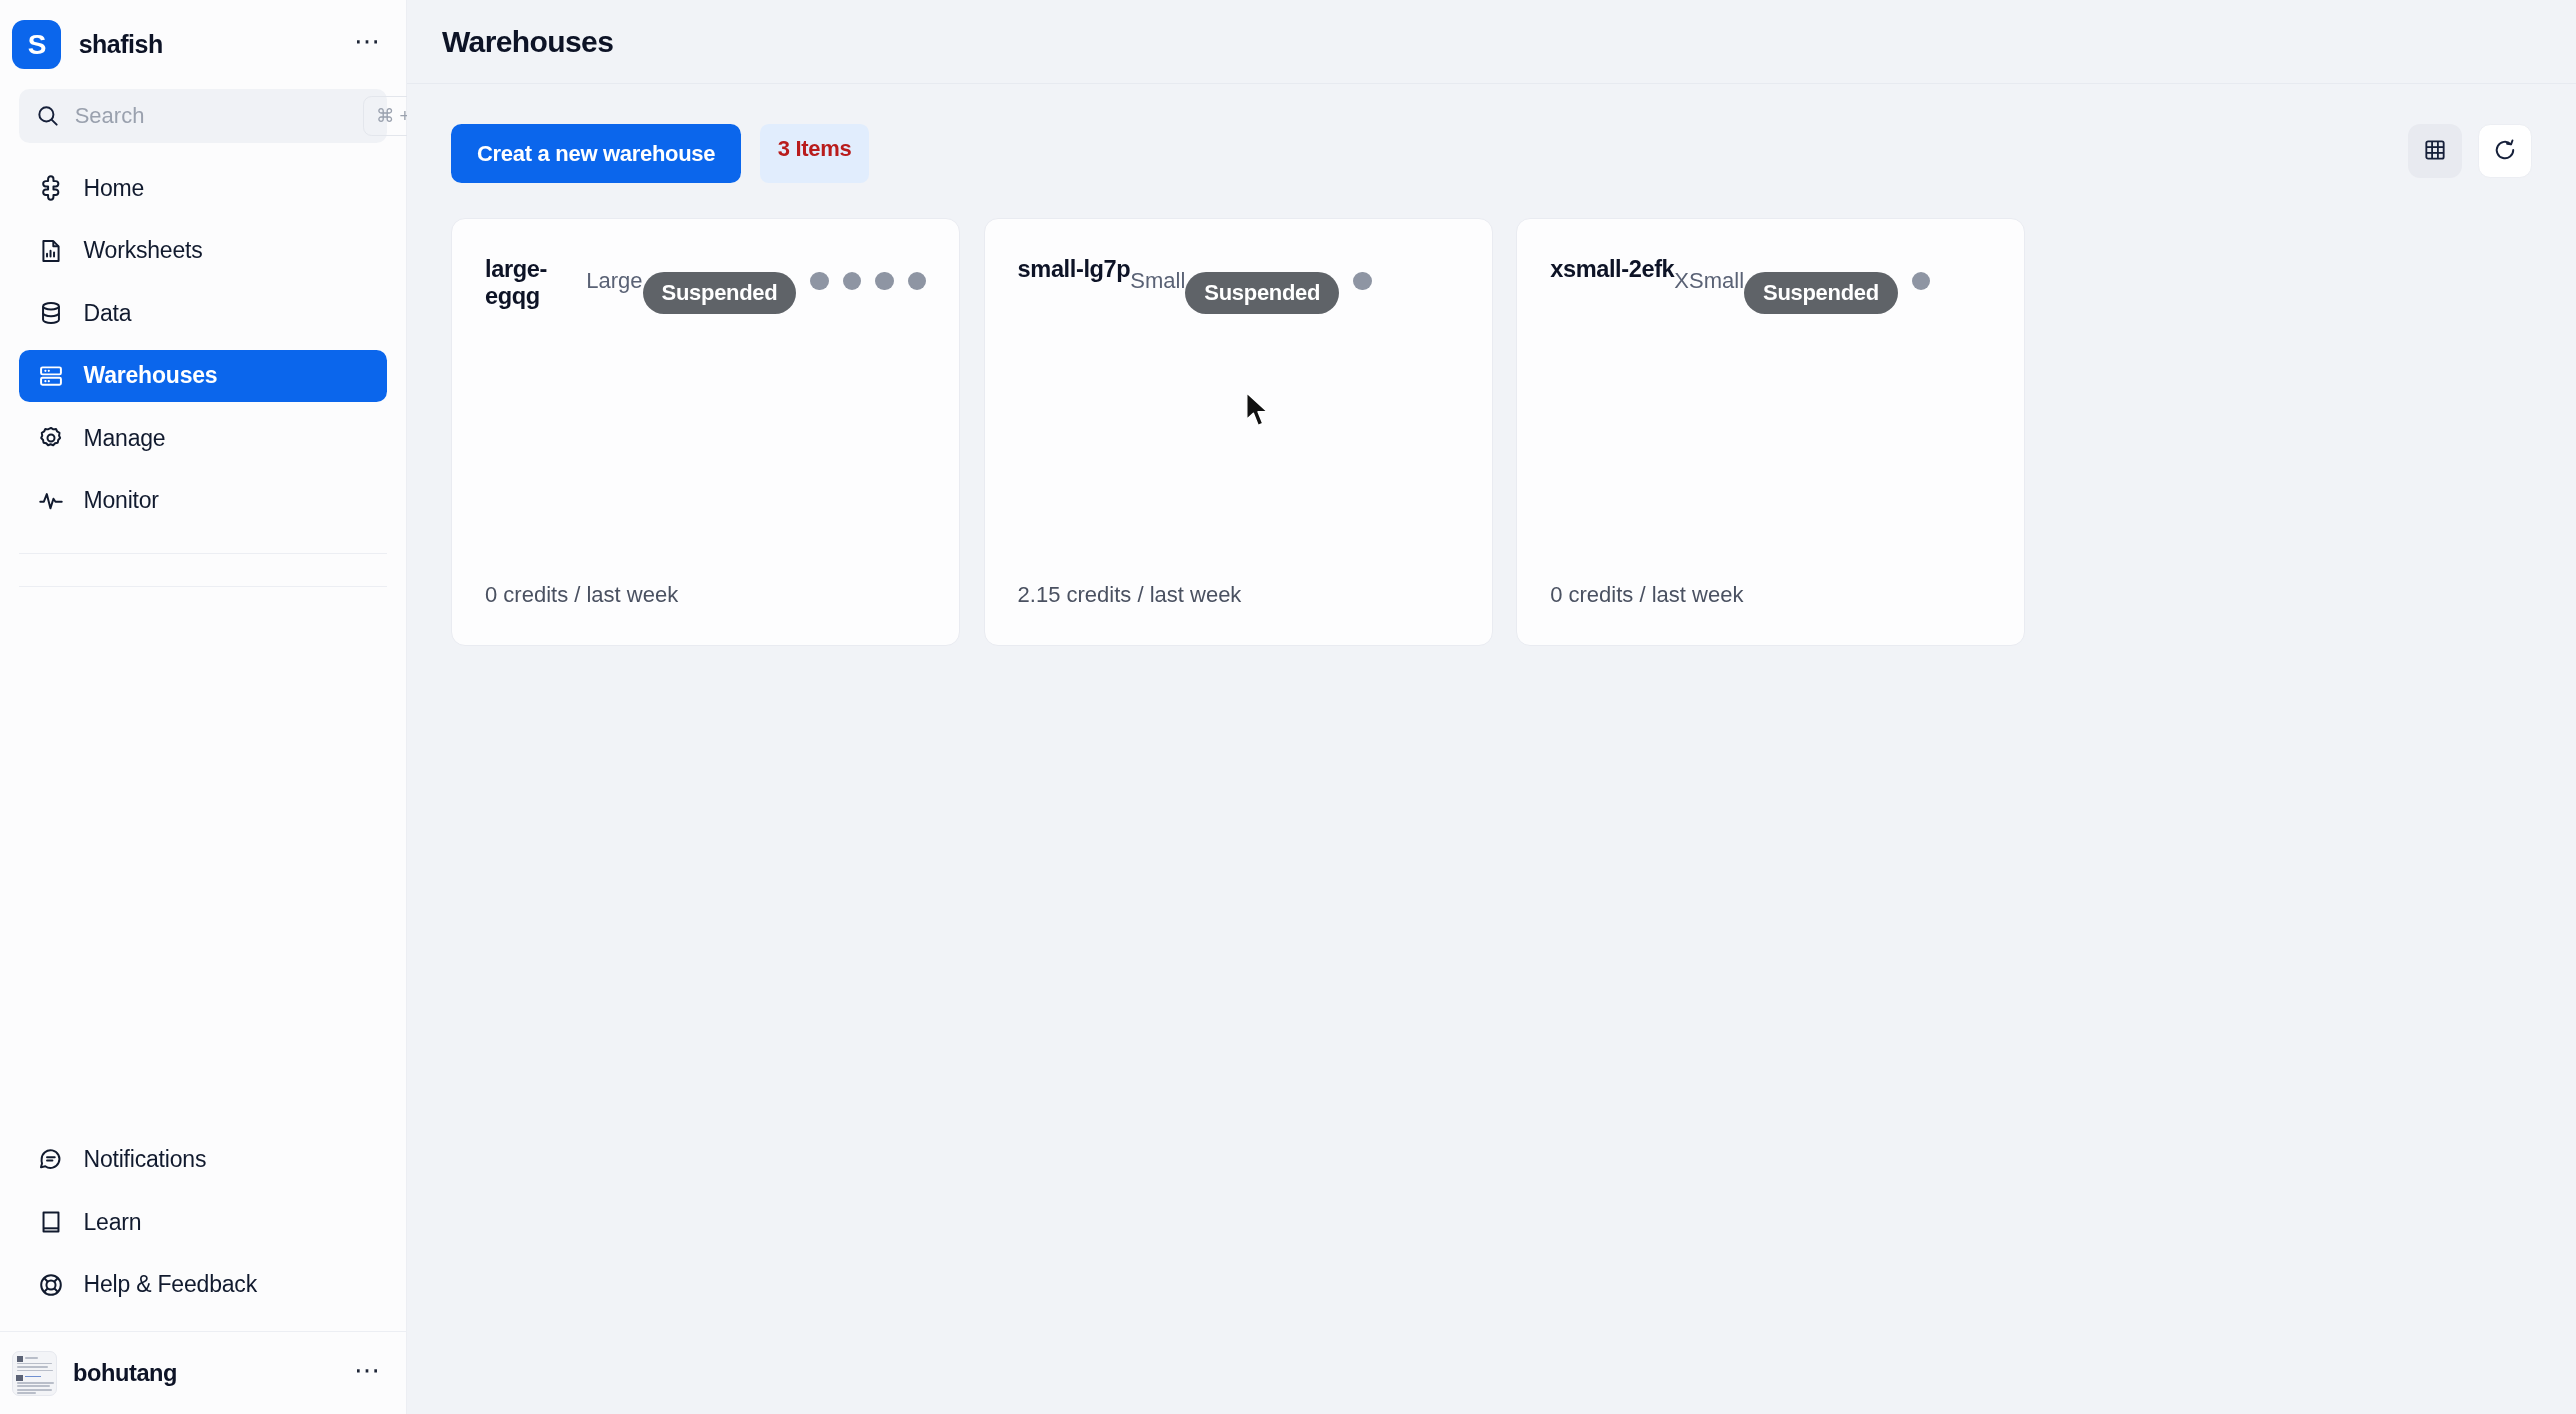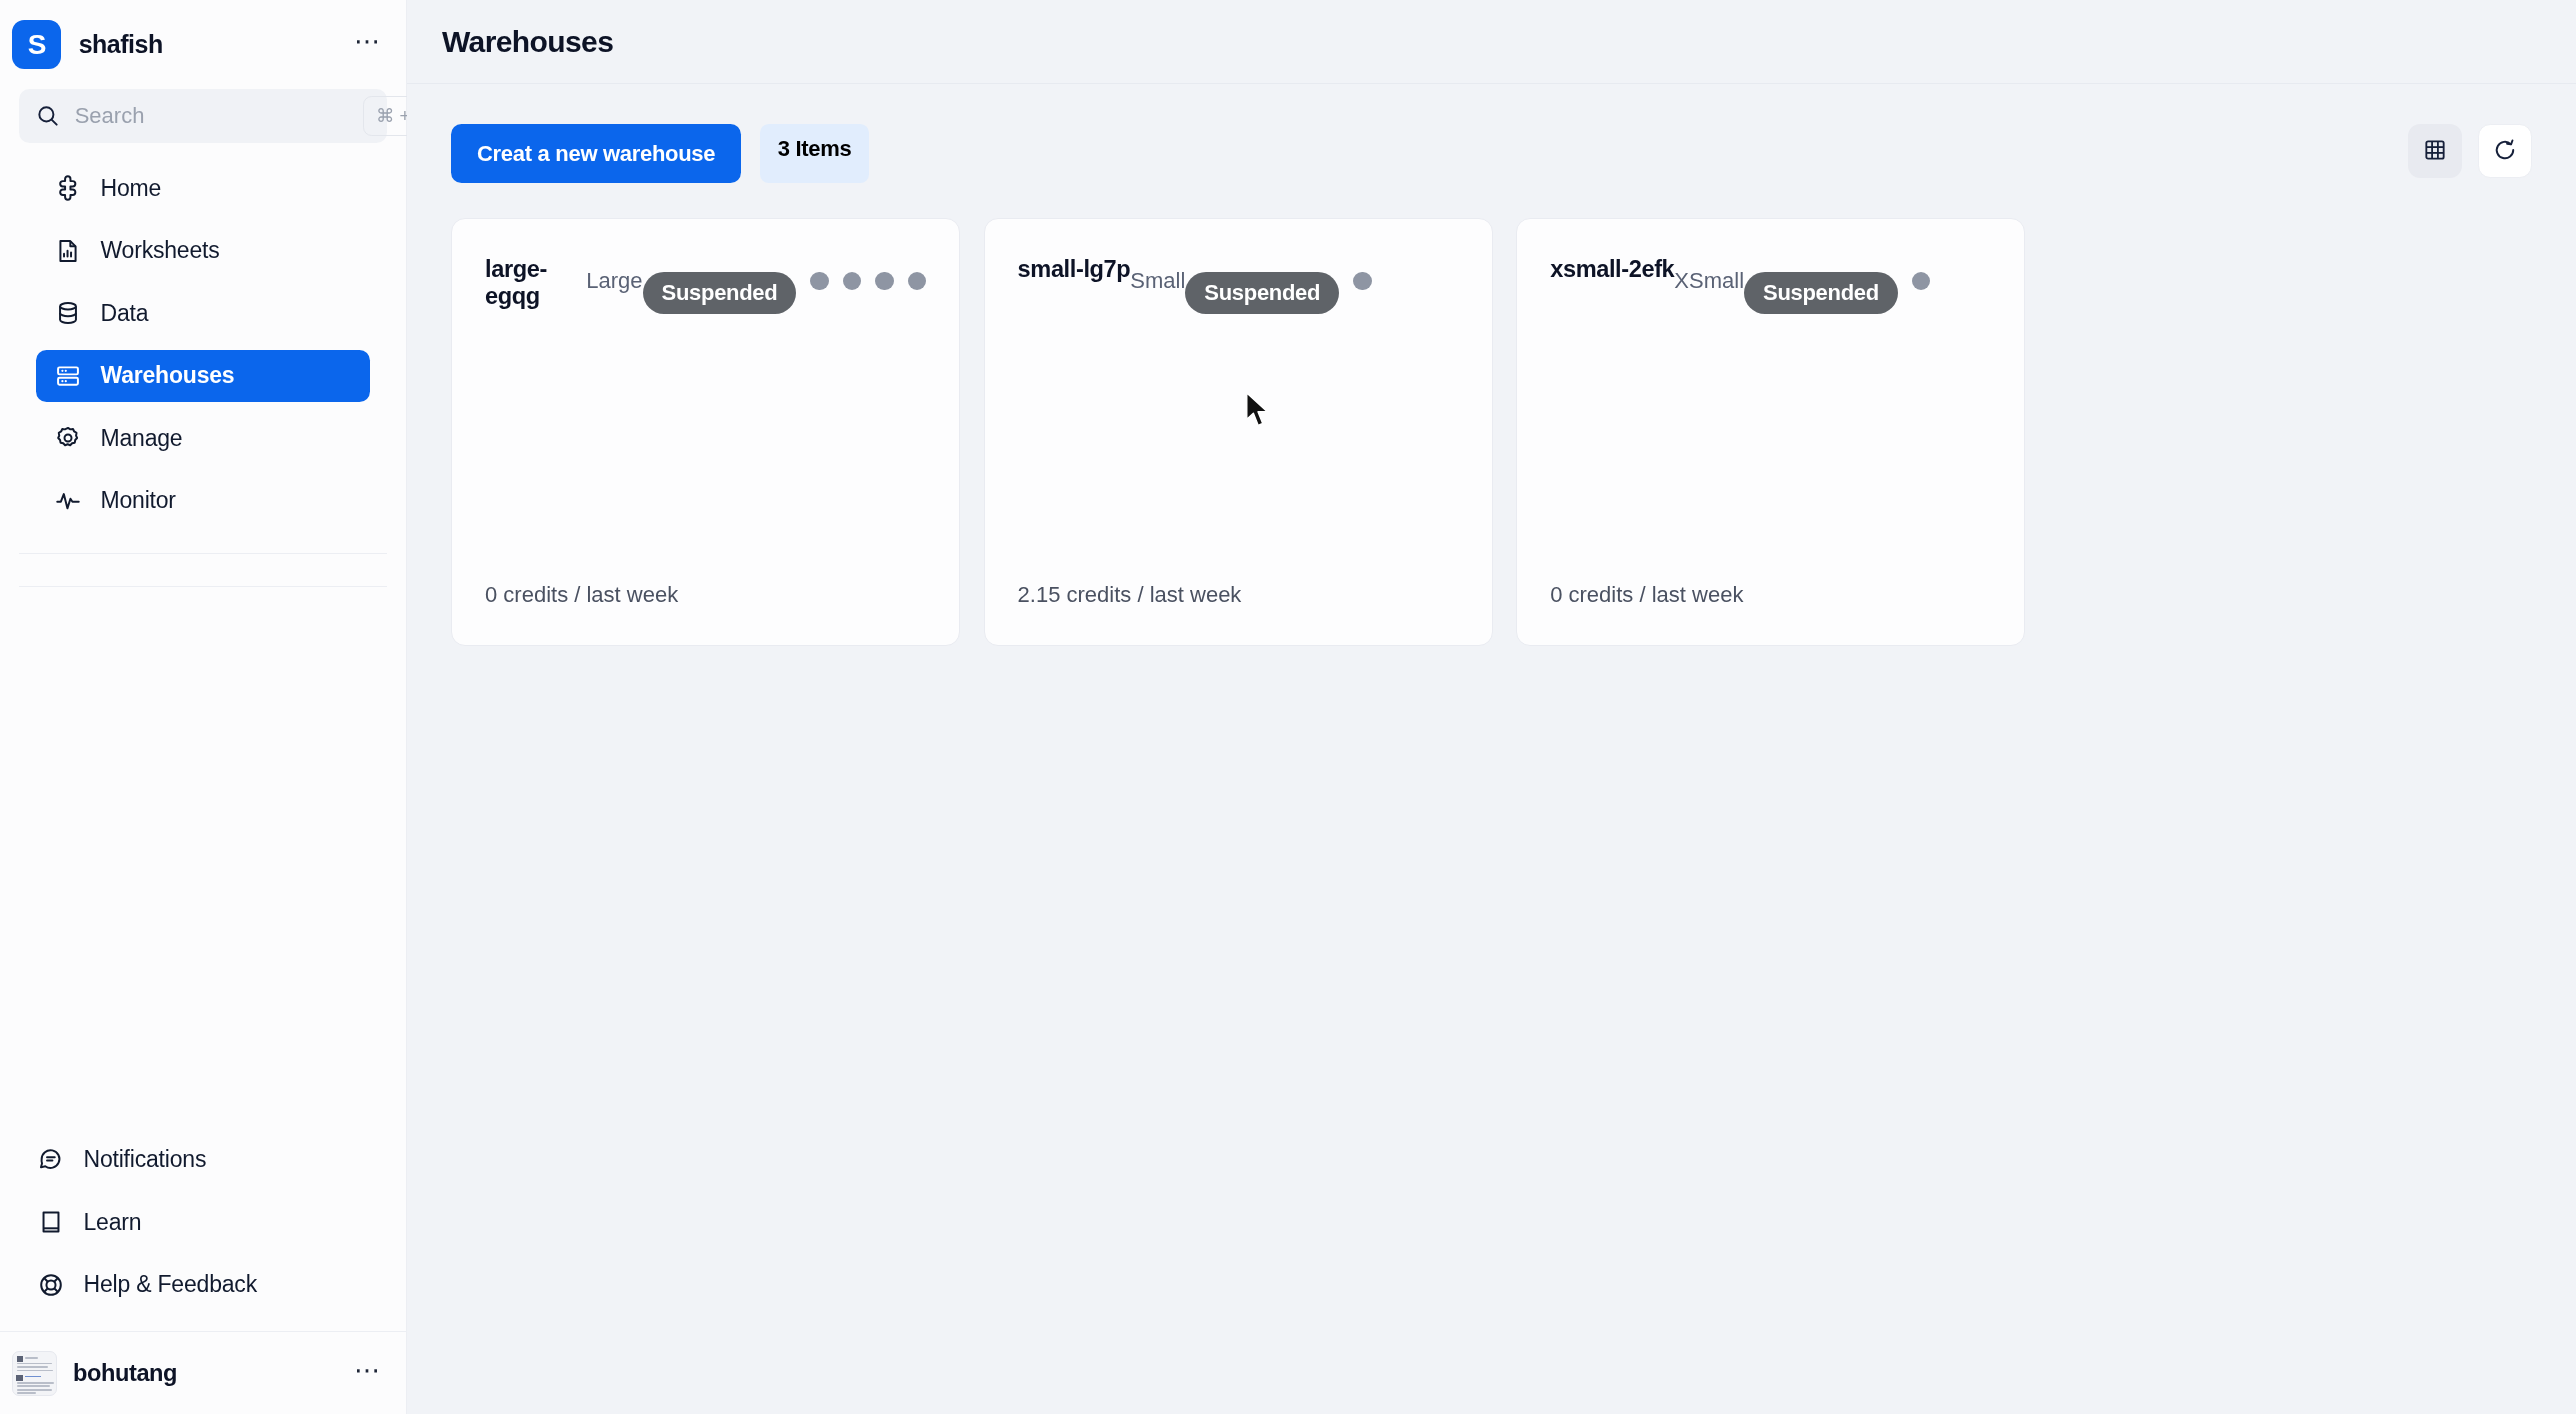--- a/index.html
+++ b/index.html
@@ -51,21 +51,21 @@
     font-family: "Liberation Sans", sans-serif;
     font-size: 22px; color: #1d2536; margin-left: 14px;
   }
   .search-input::placeholder { color: #9aa1ae; }
   .kbd {
     border: 1.7px solid #e3e6ec; border-radius: 8.7px;
     color: #9aa1ae; font-size: 18.4px; padding: 7.9px 12.2px;
     white-space: nowrap;
   }
 
-  .nav { margin-top: 19px; padding: 0 36px; }
+  .nav { margin-top: 19px; padding: 0 19px; }
   .nav-item {
     display: flex; align-items: center; gap: 19px;
     height: 52px; padding: 0 17.5px; border-radius: 10.5px;
     margin-bottom: 10.5px; cursor: pointer;
     color: #111a2e;
   }
   .nav-item .label { font-size: 23px; letter-spacing: -0.2px; }
   .nav-item.active { background: #0b66ec; color: #ffffff; }
   .nav-item.active .label { font-weight: 700; }
   .nav-icon { width: 28px; height: 28px; flex: 0 0 28px; display:block; }
@@ -110,21 +110,21 @@
   .toolbar {
     display: flex; padding: 40px 44px 0 44px;
   }
   .btn-primary {
     background: #0b66ec; color: #fff; border: none; border-radius: 10.5px;
     font-family: "Liberation Sans", sans-serif;
     font-size: 22px; font-weight: 700; letter-spacing: -0.3px;
     padding: 16.6px 26px; cursor: pointer;
   }
   .items-badge {
-    margin-left: 19px; background: #e1edfd; color: #000000;
+    margin-left: 19px; background: #e1edfd; color: #b91c1c;
     border-radius: 8.7px; font-size: 22px; font-weight: 700;
     padding: 12.2px 17.5px; letter-spacing: -0.3px;
   }
   .toolbar-spacer { flex: 1; }
   .icon-btn {
     width: 54px; height: 54px; border-radius: 12.2px;
     display: flex; align-items: center; justify-content: center;
     cursor: pointer; margin-left: 15.7px;
   }
   .icon-btn.selected { background: #e8eaf0; }

